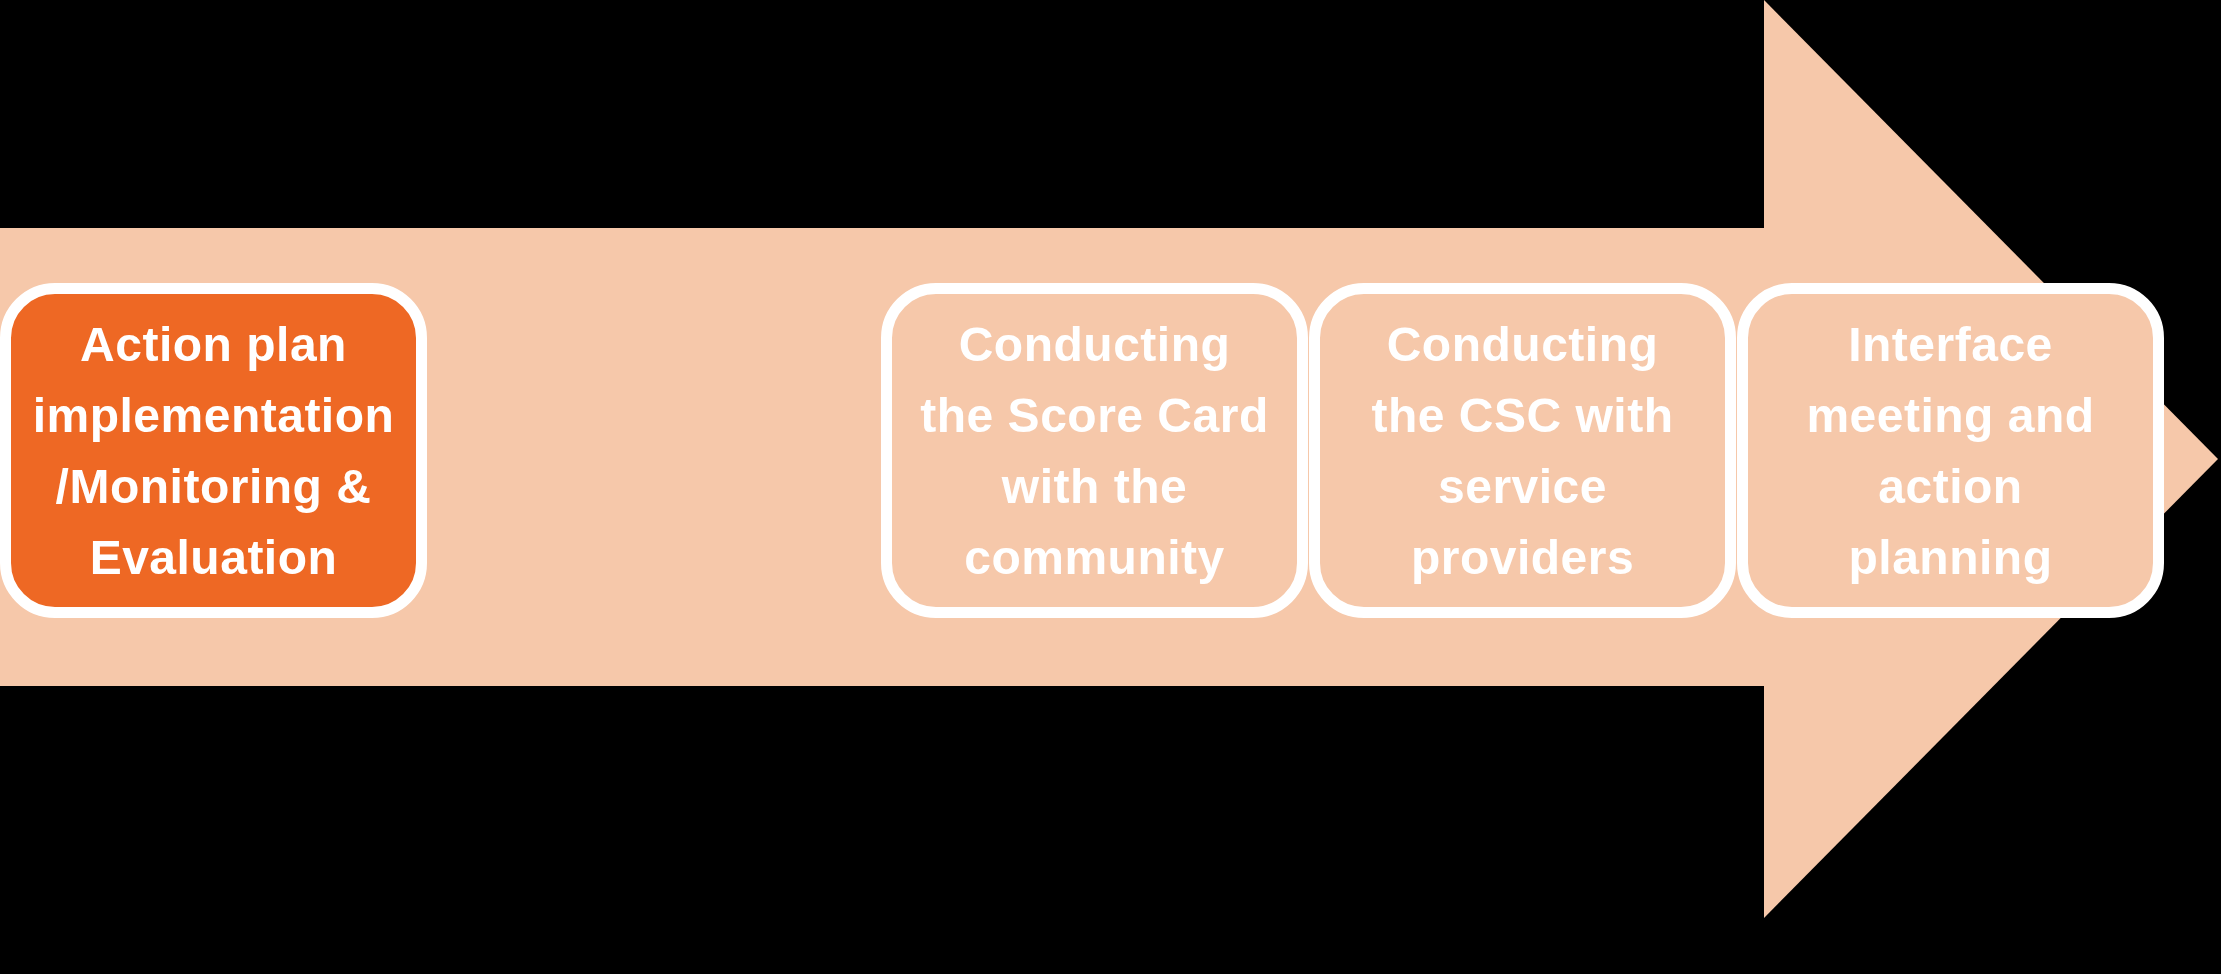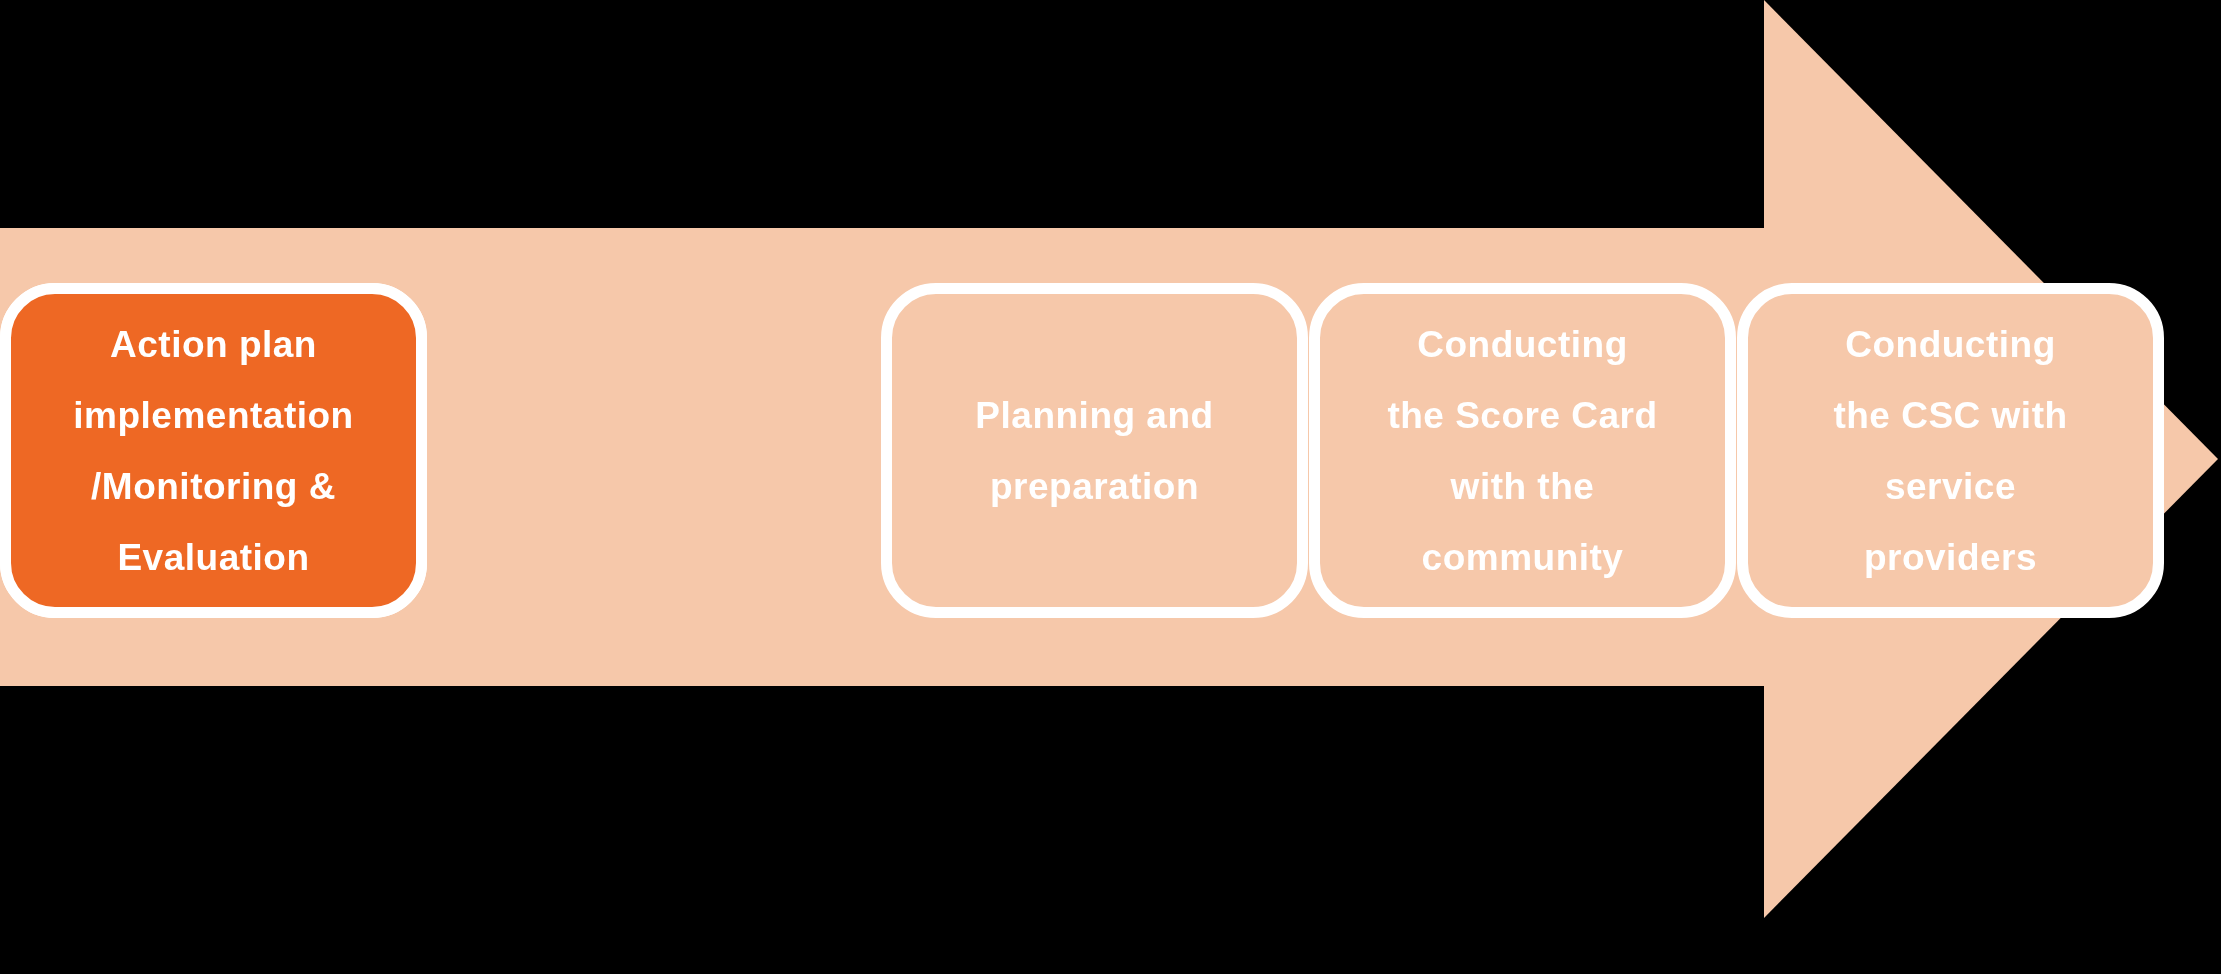--- a/index.html
+++ b/index.html
@@ -40,45 +40,41 @@
     width: 427px; height: 335px;
     background: var(--peach);
     border: 11px solid #ffffff;
     border-radius: 55px;
     display: flex;
     align-items: center;
     justify-content: center;
     text-align: center;
     color: var(--text);
     font-weight: bold;
-    font-size: 37px;
+    font-size: 48px;
     line-height: 71px;
     letter-spacing: 0.5px;
     white-space: pre-line;
   }
   .step.highlight { background: var(--orange); }
 
   .step:nth-of-type(1) { left: 25px; }
   .step:nth-of-type(2) { left: 453px; }
   .step:nth-of-type(3) { left: 881px; }
   .step:nth-of-type(4) { left: 1309px; }
   .step:nth-of-type(5) { left: 1737px; }
 </style>
 </head>
 <body>
 
 <div class="stage">
 
   <div class="arrow-body"></div>
   <div class="arrow-head"></div>
 
-  <div class="step">
-    <span>Planning and
-preparation</span>
-  </div>
 
   <div class="step">
     <span>Conducting
 the Score Card
 with the
 community</span>
   </div>
 
   <div class="step">
     <span>Conducting

